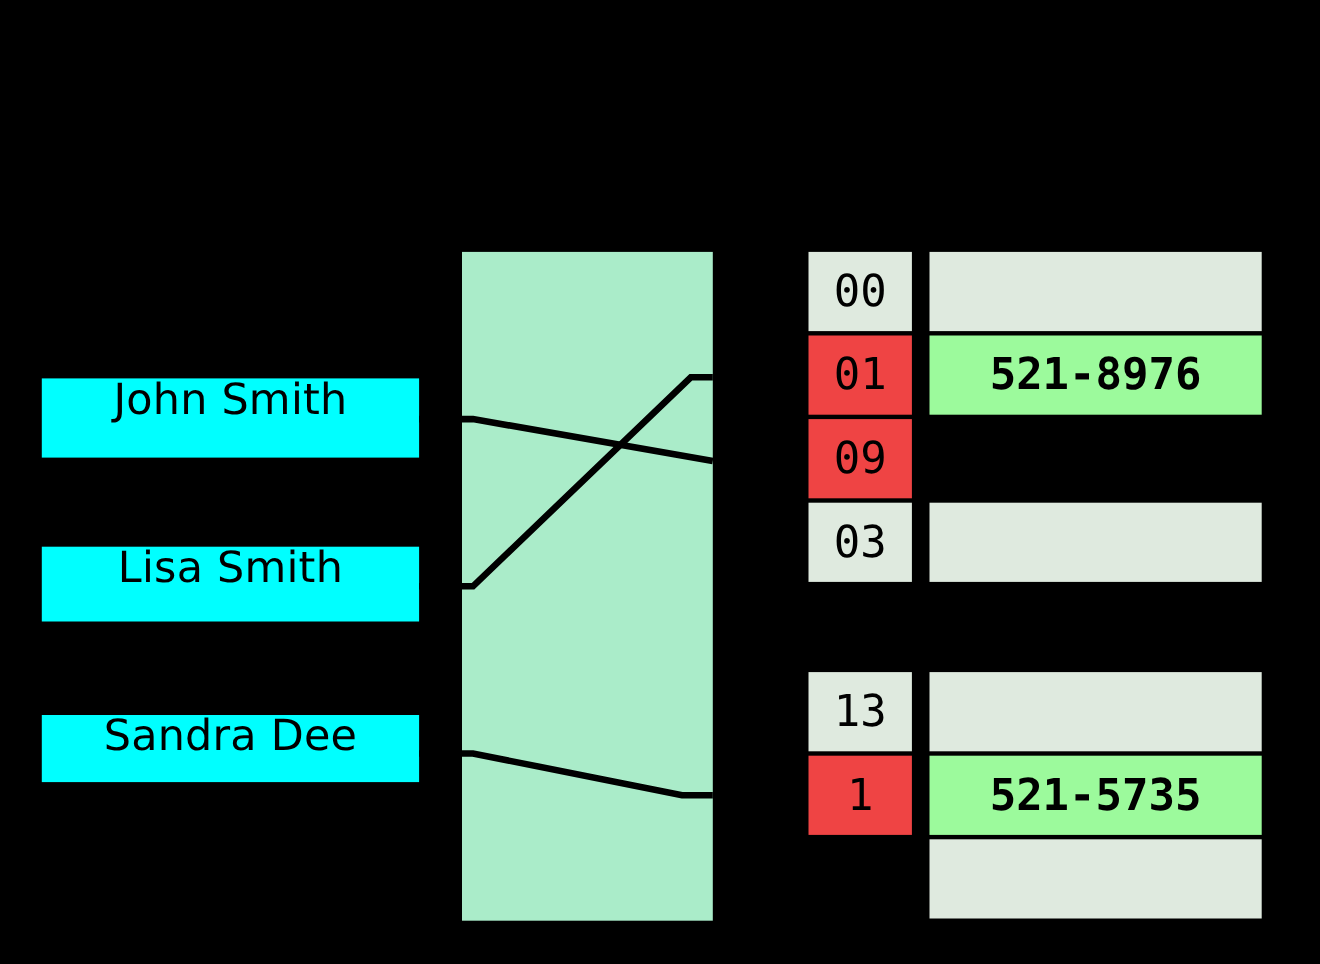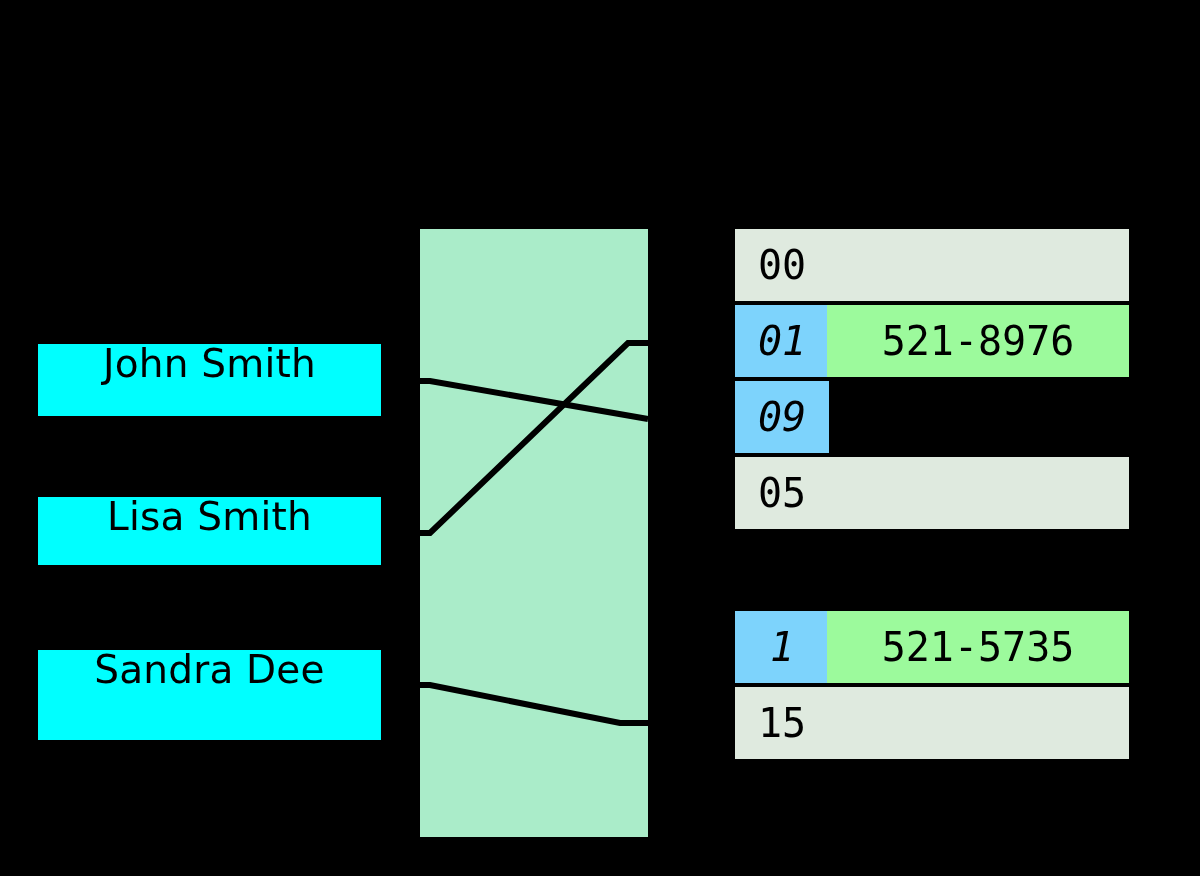--- a/index.html
+++ b/index.html
@@ -70,85 +70,88 @@
     height: 72px;
     display: flex;
     align-items: center;
     justify-content: center;
     font-family: "DejaVu Sans Mono", monospace;
     font-size: 40px;
     color: #000000;
     background: #dfeadf;
   }
   .bucket-index.occupied {
-    background: #7dd3fc;
-    font-style: italic;
+    background: #ef4444;
   }
   .bucket-value {
     position: absolute;
-    left: 92px;
+    left: 110px;
     top: 0;
     width: 302px;
     height: 72px;
     display: flex;
     align-items: center;
     justify-content: center;
     font-family: "DejaVu Sans Mono", monospace;
     font-size: 40px;
     color: #000000;
     background: #dfeadf;
+    font-weight: bold;
   }
   .bucket-value.filled {
     background: #9cfa9c;
   }
 </style>
 </head>
 <body>
 
 <div id="canvas">
 
   <div id="hash-block"></div>
 
   <div id="key-layer">
       <div class="key-box" style="left: 38px; top: 344px; width: 343px; height: 72px;">
         <span>John Smith</span>
       </div>
       <div class="key-box" style="left: 38px; top: 497px; width: 343px; height: 68px;">
         <span>Lisa Smith</span>
       </div>
-      <div class="key-box" style="left: 38px; top: 650px; width: 343px; height: 90px;">
+      <div class="key-box" style="left: 38px; top: 650px; width: 343px; height: 61px;">
         <span>Sandra Dee</span>
       </div>
     </div>
 
   <div id="table-layer">
       <div class="bucket-table" style="top: 229px;">
         <div class="bucket-row">
           <div class="bucket-index">00</div>
           <div class="bucket-value"></div>
         </div>
         <div class="bucket-row">
           <div class="bucket-index occupied">01</div>
           <div class="bucket-value filled">521-8976</div>
         </div>
         <div class="bucket-row">
           <div class="bucket-index occupied">09</div>
         </div>
         <div class="bucket-row">
-          <div class="bucket-index">05</div>
+          <div class="bucket-index">03</div>
           <div class="bucket-value"></div>
         </div>
       </div>
       <div class="bucket-table" style="top: 611px;">
         <div class="bucket-row">
+          <div class="bucket-index">13</div>
+          <div class="bucket-value"></div>
+        </div>
+        <div class="bucket-row">
           <div class="bucket-index occupied">1</div>
           <div class="bucket-value filled">521-5735</div>
         </div>
         <div class="bucket-row">
-          <div class="bucket-index">15</div>
           <div class="bucket-value"></div>
         </div>
       </div>
     </div>
 
   <svg id="wires" viewBox="0 0 1200 876" xmlns="http://www.w3.org/2000/svg">
       <polyline points="381,381 430,381 648,419" fill="none" stroke="#000000" stroke-width="6" stroke-linecap="butt" stroke-linejoin="miter"></polyline>
       <polyline points="381,533 430,533 628,343 648,343" fill="none" stroke="#000000" stroke-width="6" stroke-linecap="butt" stroke-linejoin="miter"></polyline>
       <polyline points="381,685 430,685 620,723 648,723" fill="none" stroke="#000000" stroke-width="6" stroke-linecap="butt" stroke-linejoin="miter"></polyline>
     </svg>

